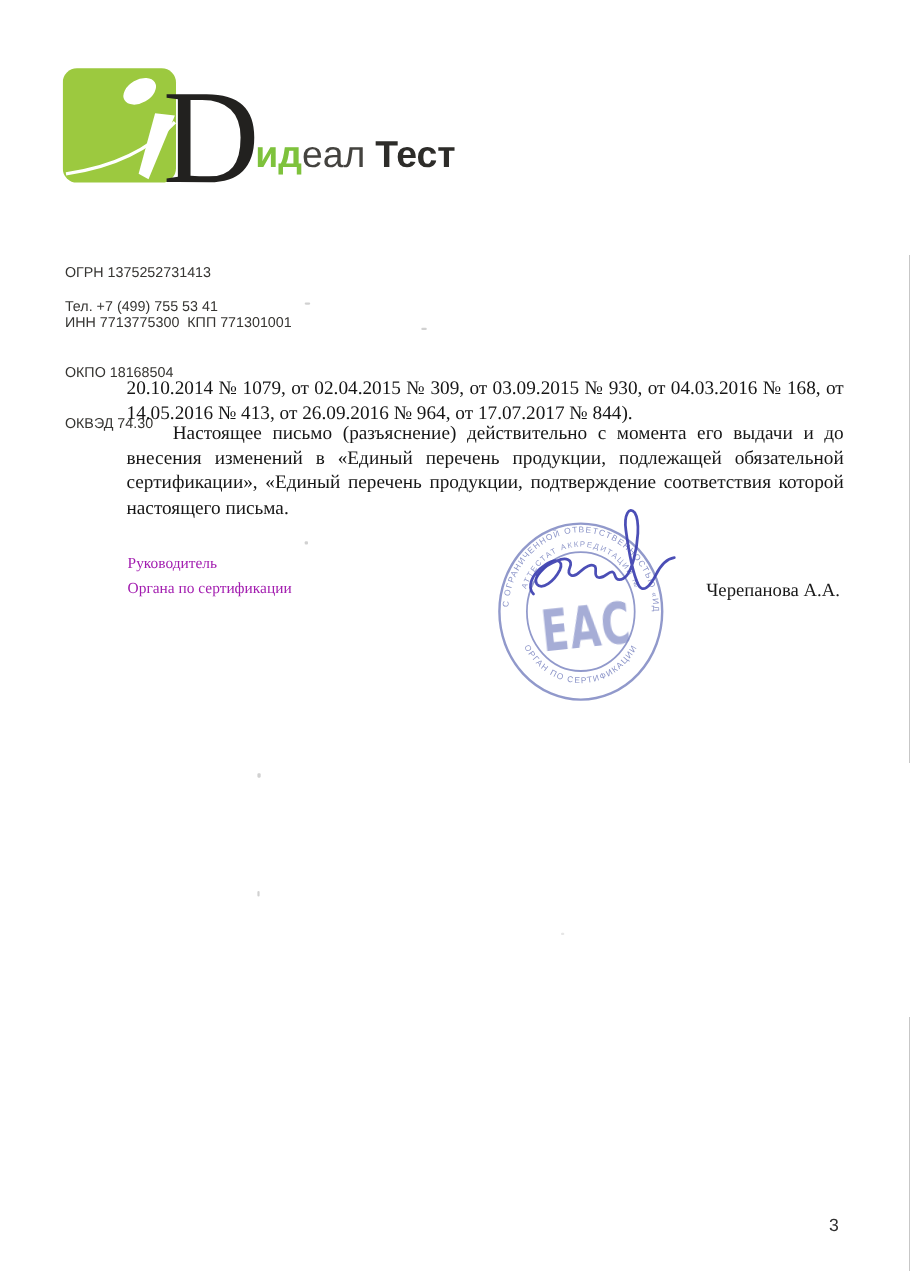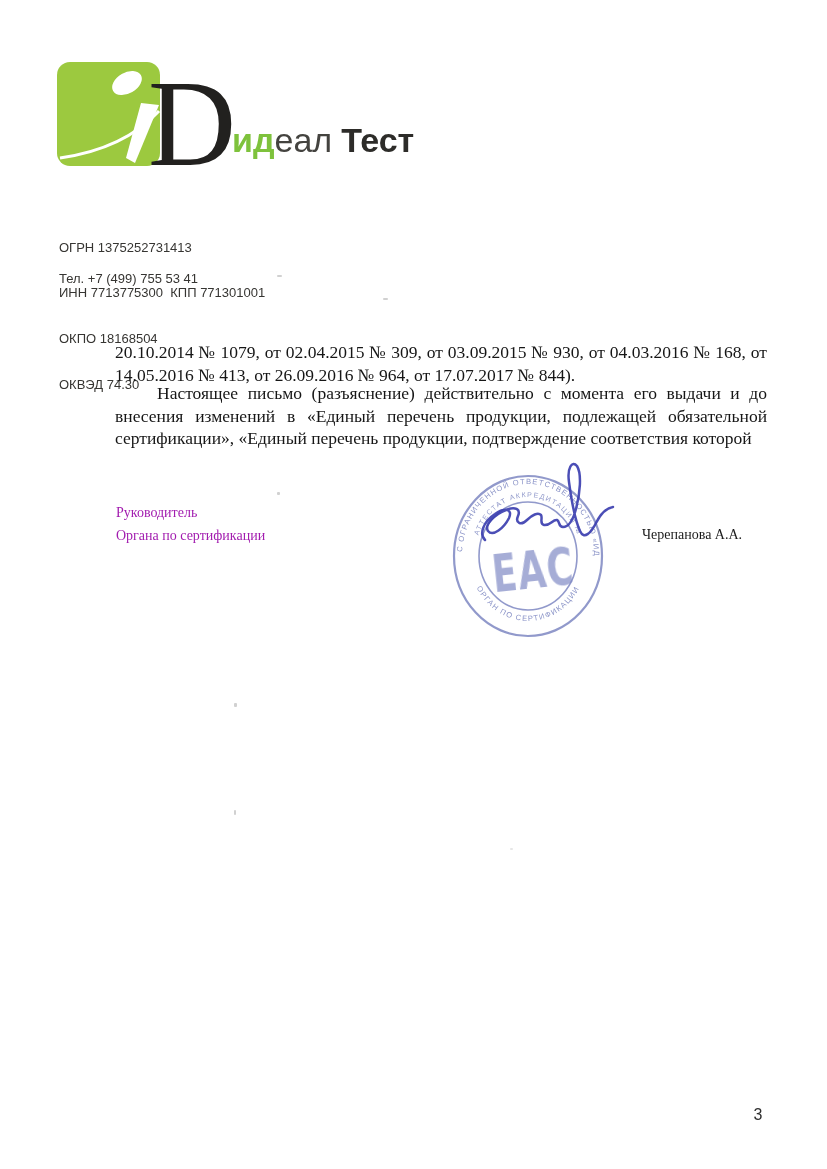--- a/index.html
+++ b/index.html
@@ -29,21 +29,21 @@
     position:absolute;left:115px;width:652px;
     font-size:17.5px;line-height:22.6px;color:#161616;
   }
   .para .line{text-align:justify;text-align-last:justify;}
   .para .line:last-child{text-align:last;text-align-last:left;}
   .para.indent-first .line:first-child{text-indent:42px;}
   .para1{top:316px;margin-top:25px;}
   .para2{top:382px;}
   
   .sig-title{position:absolute;left:116px;top:502px;font-size:14px;line-height:22.8px;color:#a21caf;}
-  .signer-name{position:absolute;left:642px;top:527px;font-size:14px;color:#1a1a1a;}
+  .signer-name{position:absolute;left:642px;top:527px;font-size:17px;color:#1a1a1a;}
   .stamp-svg{position:absolute;left:438px;top:460px;}
   .signature-svg{position:absolute;left:455px;top:452px;}
   
   .page-number{position:absolute;left:746px;top:1106px;width:24px;text-align:center;
     font-size:16px;color:#2f2f2f;font-family:"Liberation Sans","DejaVu Sans",sans-serif;}
   .speck{position:absolute;background:#9a9a9a;opacity:.45;border-radius:1px;}
 </style>
 </head>
 <body>
 
@@ -70,20 +70,21 @@
 
   <div class="bodytext para para1">
       <div class="line">20.10.2014 № 1079, от 02.04.2015 № 309, от 03.09.2015 № 930, от 04.03.2016 № 168, от</div>
       <div class="line">14.05.2016 № 413, от 26.09.2016 № 964, от 17.07.2017 № 844).</div>
     </div>
 
   <div class="bodytext para para2 indent-first">
       <div class="line">Настоящее письмо (разъяснение) действительно с момента его выдачи и до</div>
       <div class="line">внесения изменений в «Единый перечень продукции, подлежащей обязательной</div>
       <div class="line">сертификации», «Единый перечень продукции, подтверждение соответствия которой</div>
+      <div class="line">настоящего письма.</div>
     </div>
 
   <div class="sig-title">
     <div>Руководитель</div>
     <div>Органа по сертификации</div>
   </div>
 
   <div class="signer-name">Черепанова А.А.</div>
 
   <svg class="stamp-svg" width="185" height="195" viewBox="0 0 185 195">

